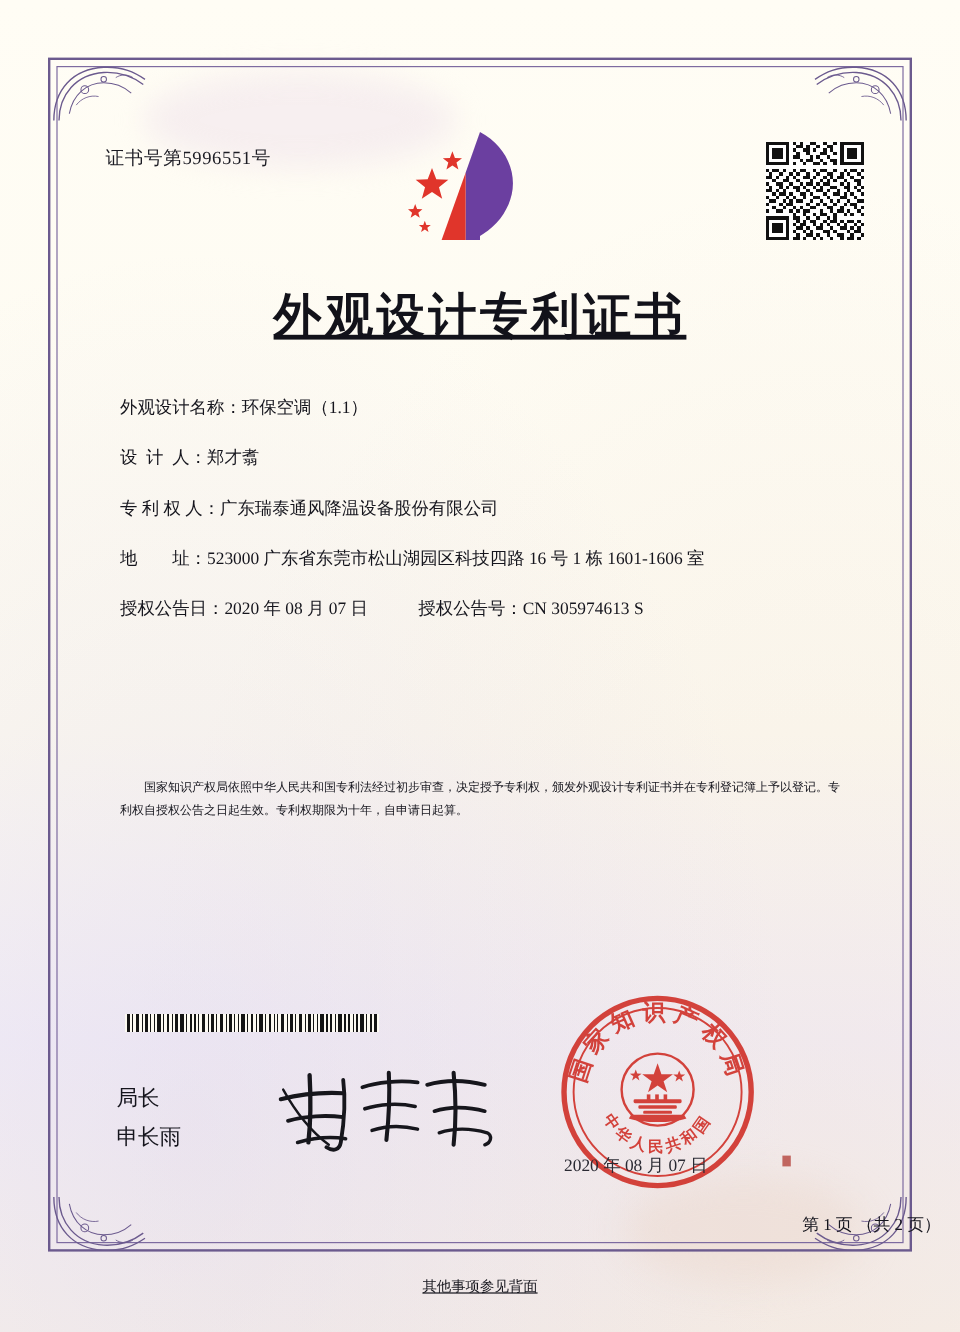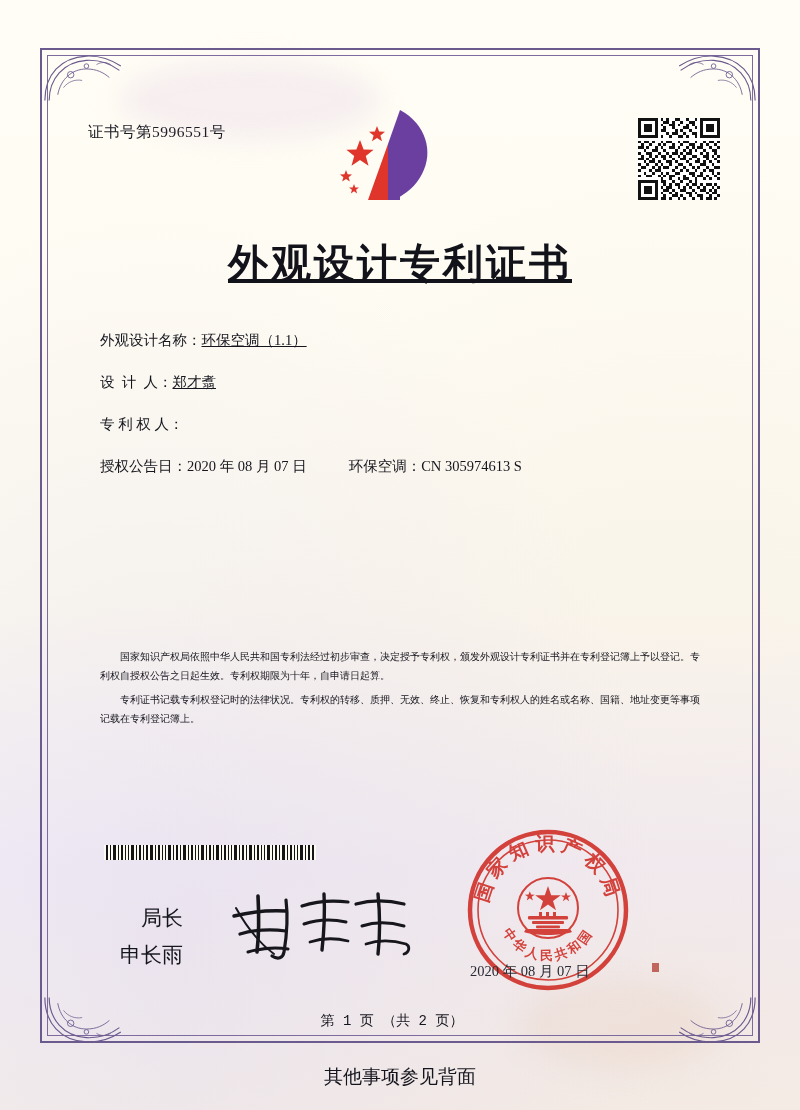--- a/index.html
+++ b/index.html
@@ -122,21 +122,20 @@
     margin-bottom: 21px;
     line-height: 1.45;
   }
   .field-label {
     white-space: pre;
     flex: 0 0 auto;
   }
   .field-value {
     flex: 1 1 auto;
     white-space: pre-wrap;
-    text-decoration: underline;
   }
   .field-row.two-col { margin-bottom: 16px; }
   .field-row .second-label {
     margin-left: 42px;
     white-space: pre;
   }
 
   .paragraphs {
     position: absolute;
     left: 100px;
@@ -158,27 +157,26 @@
     position: absolute;
     left: 104px;
     top: 845px;
     width: 212px;
     height: 15px;
   }
   .barcode svg { width: 100%; height: 100%; display: block; }
 
   .signoff {
     position: absolute;
-    left: 120px;
+    left: 97px;
     top: 900px;
-    font-size: 21px;
+    font-size: 18px;
     line-height: 1.75;
     color: #15151d;
     font-family: "Liberation Serif", serif;
-    text-align: right;
   }
 
   
   .signature {
     position: absolute;
     left: 228px;
     top: 886px;
     width: 190px;
     height: 78px;
     color: #16161c;
@@ -211,34 +209,35 @@
     height: 9px;
     background: #b03a32;
     opacity: 0.75;
   }
 
   .page-no {
     position: absolute;
     left: 0;
     right: 16px;
     top: 1012px;
-    text-align: center;
+    text-align: right;
     font-size: 14px;
     color: #15151d;
-    font-family: Liberation Mono, monospace;
+    font-family: Liberation Serif, serif;
   }
   .footnote {
     position: absolute;
     left: 0;
     right: 0;
     top: 1064px;
     text-align: center;
-    font-size: 19px;
+    font-size: 12px;
     color: #15151d;
     font-family: "Liberation Serif", serif;
+    text-decoration: underline;
   }
 
   
   .blotch {
     position: absolute;
     border-radius: 50%;
     pointer-events: none;
   }
 </style>
 </head>
@@ -563,32 +562,36 @@
     <div class="field-row">
       <span class="field-label">外观设计名称：</span>
       <span class="field-value">环保空调（1.1）</span>
     </div>
     <div class="field-row">
       <span class="field-label">设  计  人：</span>
       <span class="field-value">郑才翥</span>
     </div>
     <div class="field-row">
       <span class="field-label">专 利 权 人：</span>
+      <span class="field-value">广东瑞泰通风降温设备股份有限公司</span>
+    </div>
+    <div class="field-row">
+      <span class="field-label">地        址：</span>
+      <span class="field-value">523000 广东省东莞市松山湖园区科技四路 16 号 1 栋 1601-1606 室</span>
     </div>
     <div class="field-row two-col">
       <span class="field-label">授权公告日：</span>
       <span>2020 年 08 月 07 日</span>
-      <span class="second-label">环保空调：</span>
+      <span class="second-label">授权公告号：</span>
       <span>CN 305974613 S</span>
     </div>
   </div>
 
   <div class="paragraphs">
     <p>国家知识产权局依照中华人民共和国专利法经过初步审查，决定授予专利权，颁发外观设计专利证书并在专利登记簿上予以登记。专利权自授权公告之日起生效。专利权期限为十年，自申请日起算。</p>
-    <p>专利证书记载专利权登记时的法律状况。专利权的转移、质押、无效、终止、恢复和专利权人的姓名或名称、国籍、地址变更等事项记载在专利登记簿上。</p>
   </div>
 
   <div class="barcode">
     <svg viewBox="0 0 212 15" shape-rendering="crispEdges">
       <rect width="212" height="15" fill="#fdfaf2"></rect>
       <g fill="#141414">
         <rect x="2" y="0" width="2" height="15"></rect>
           <rect x="6" y="0" width="1" height="15"></rect>
         <rect x="9" y="0" width="3" height="15"></rect>
           <rect x="14" y="0" width="1" height="15"></rect>

